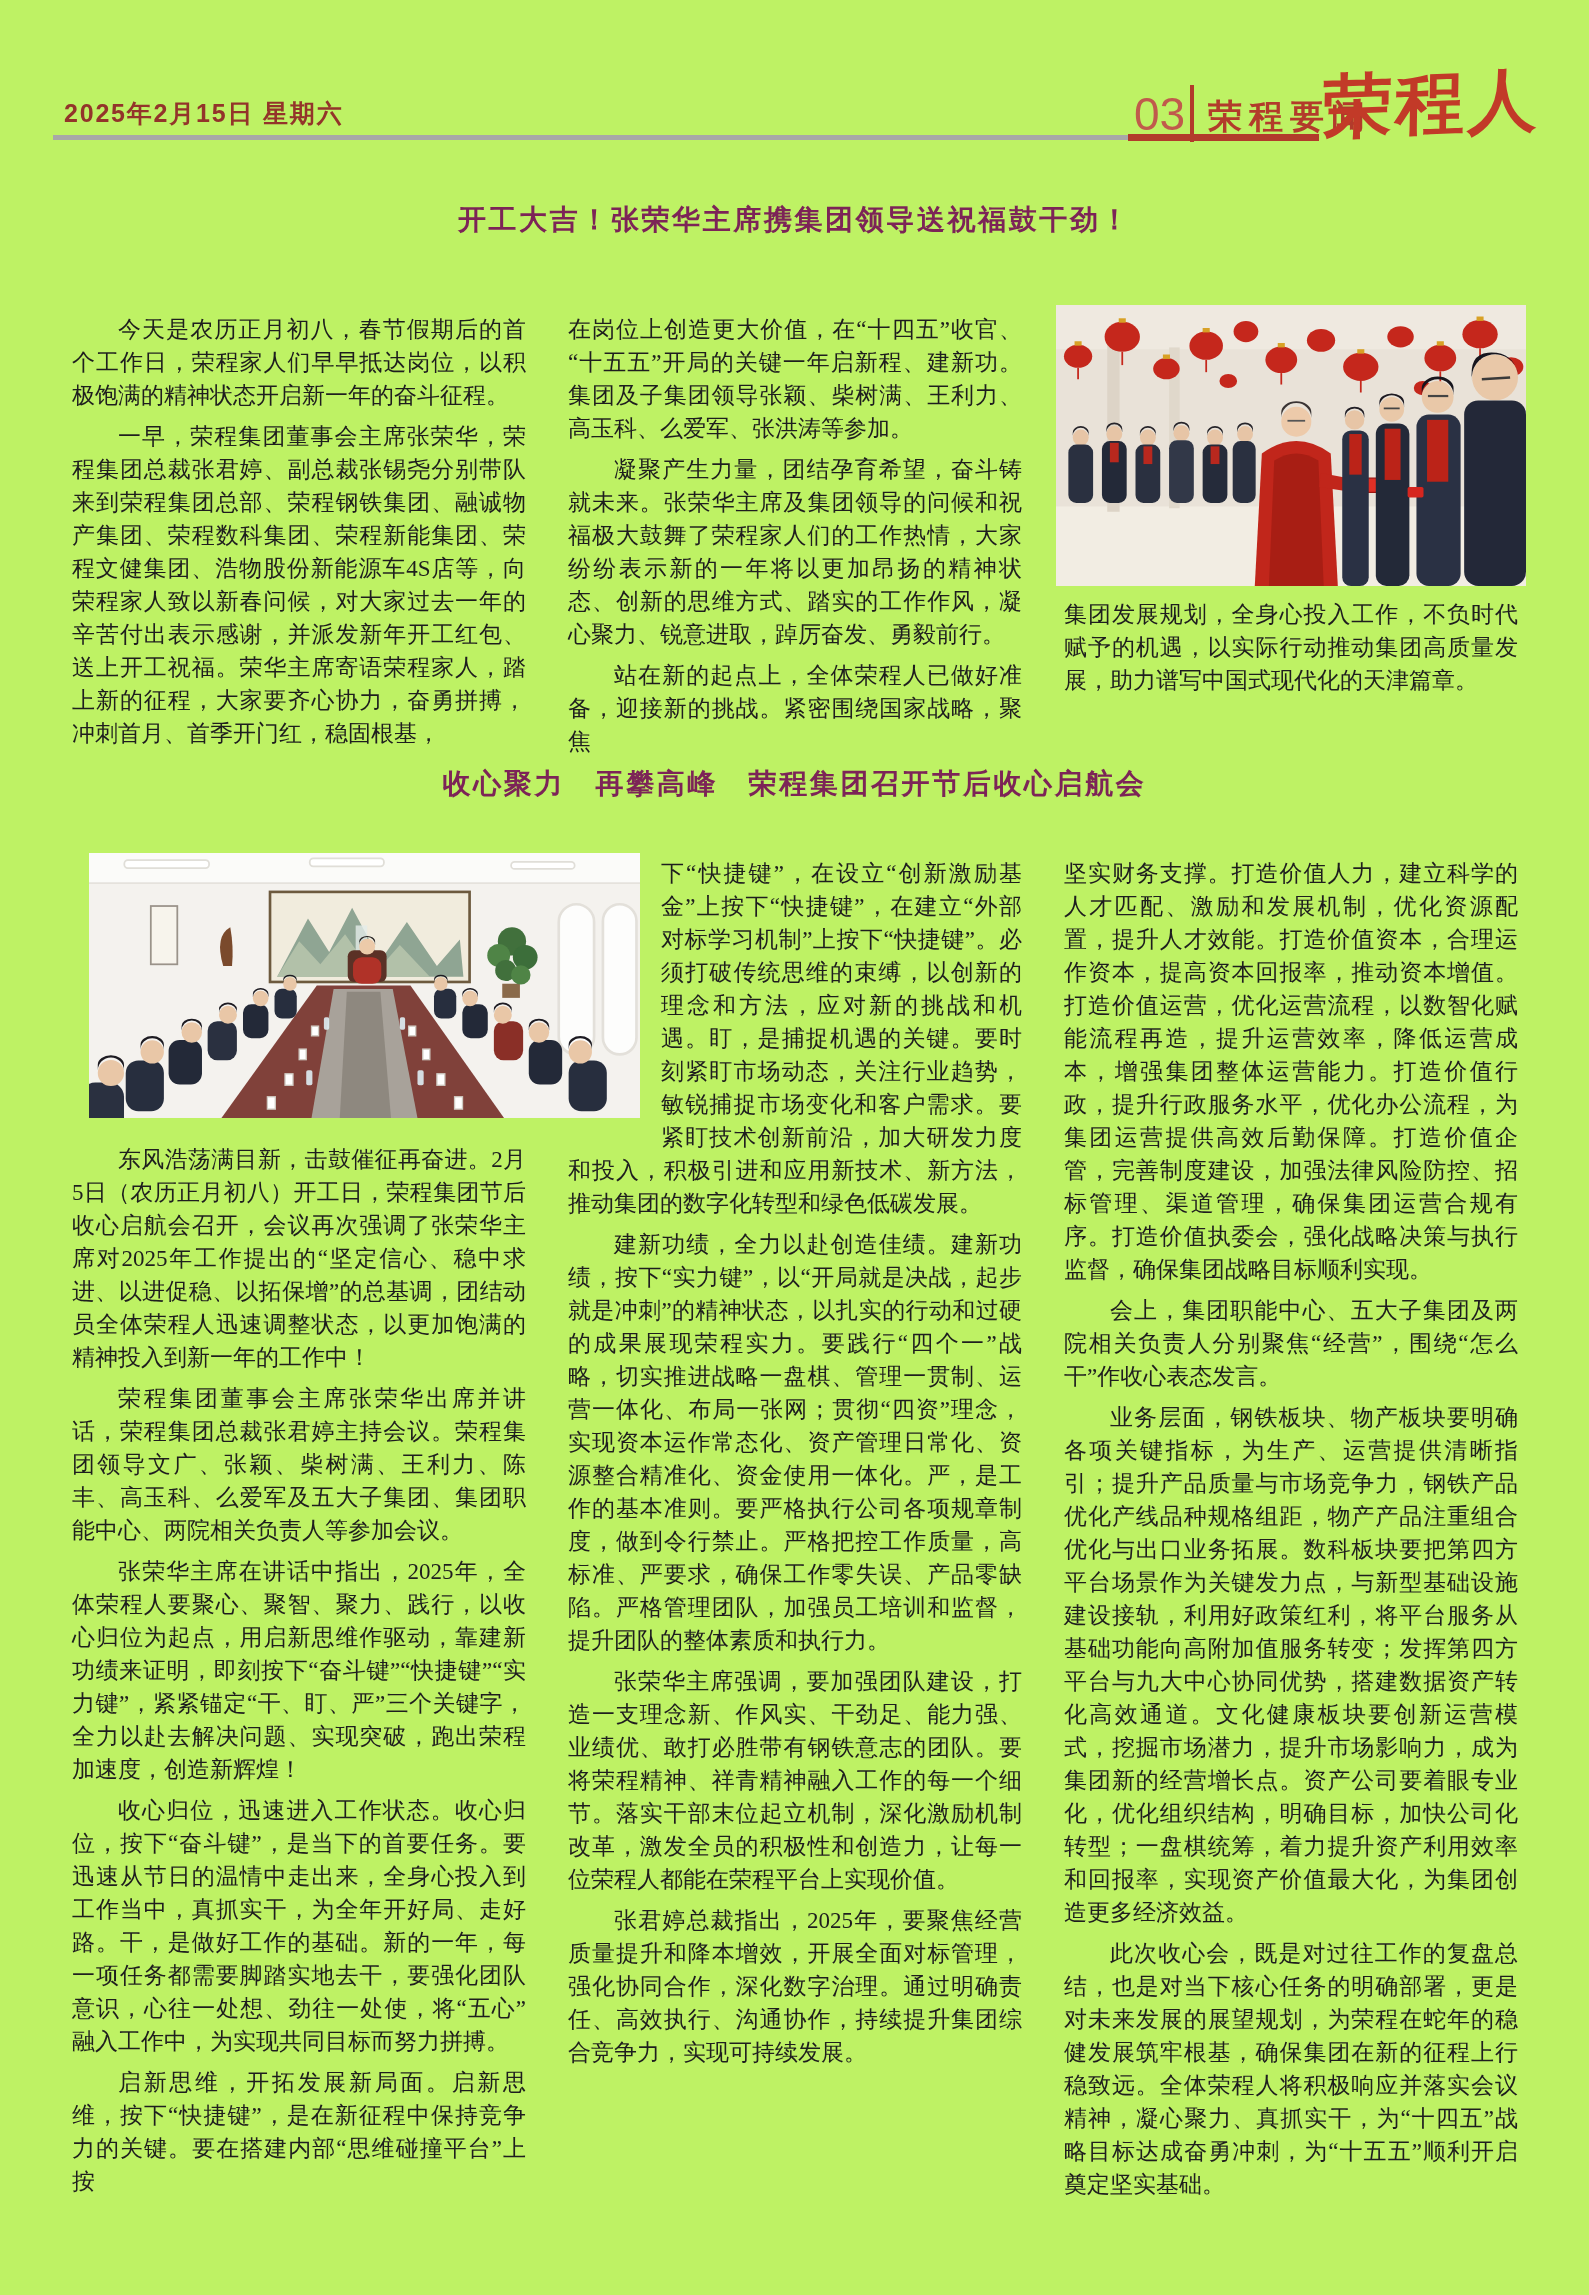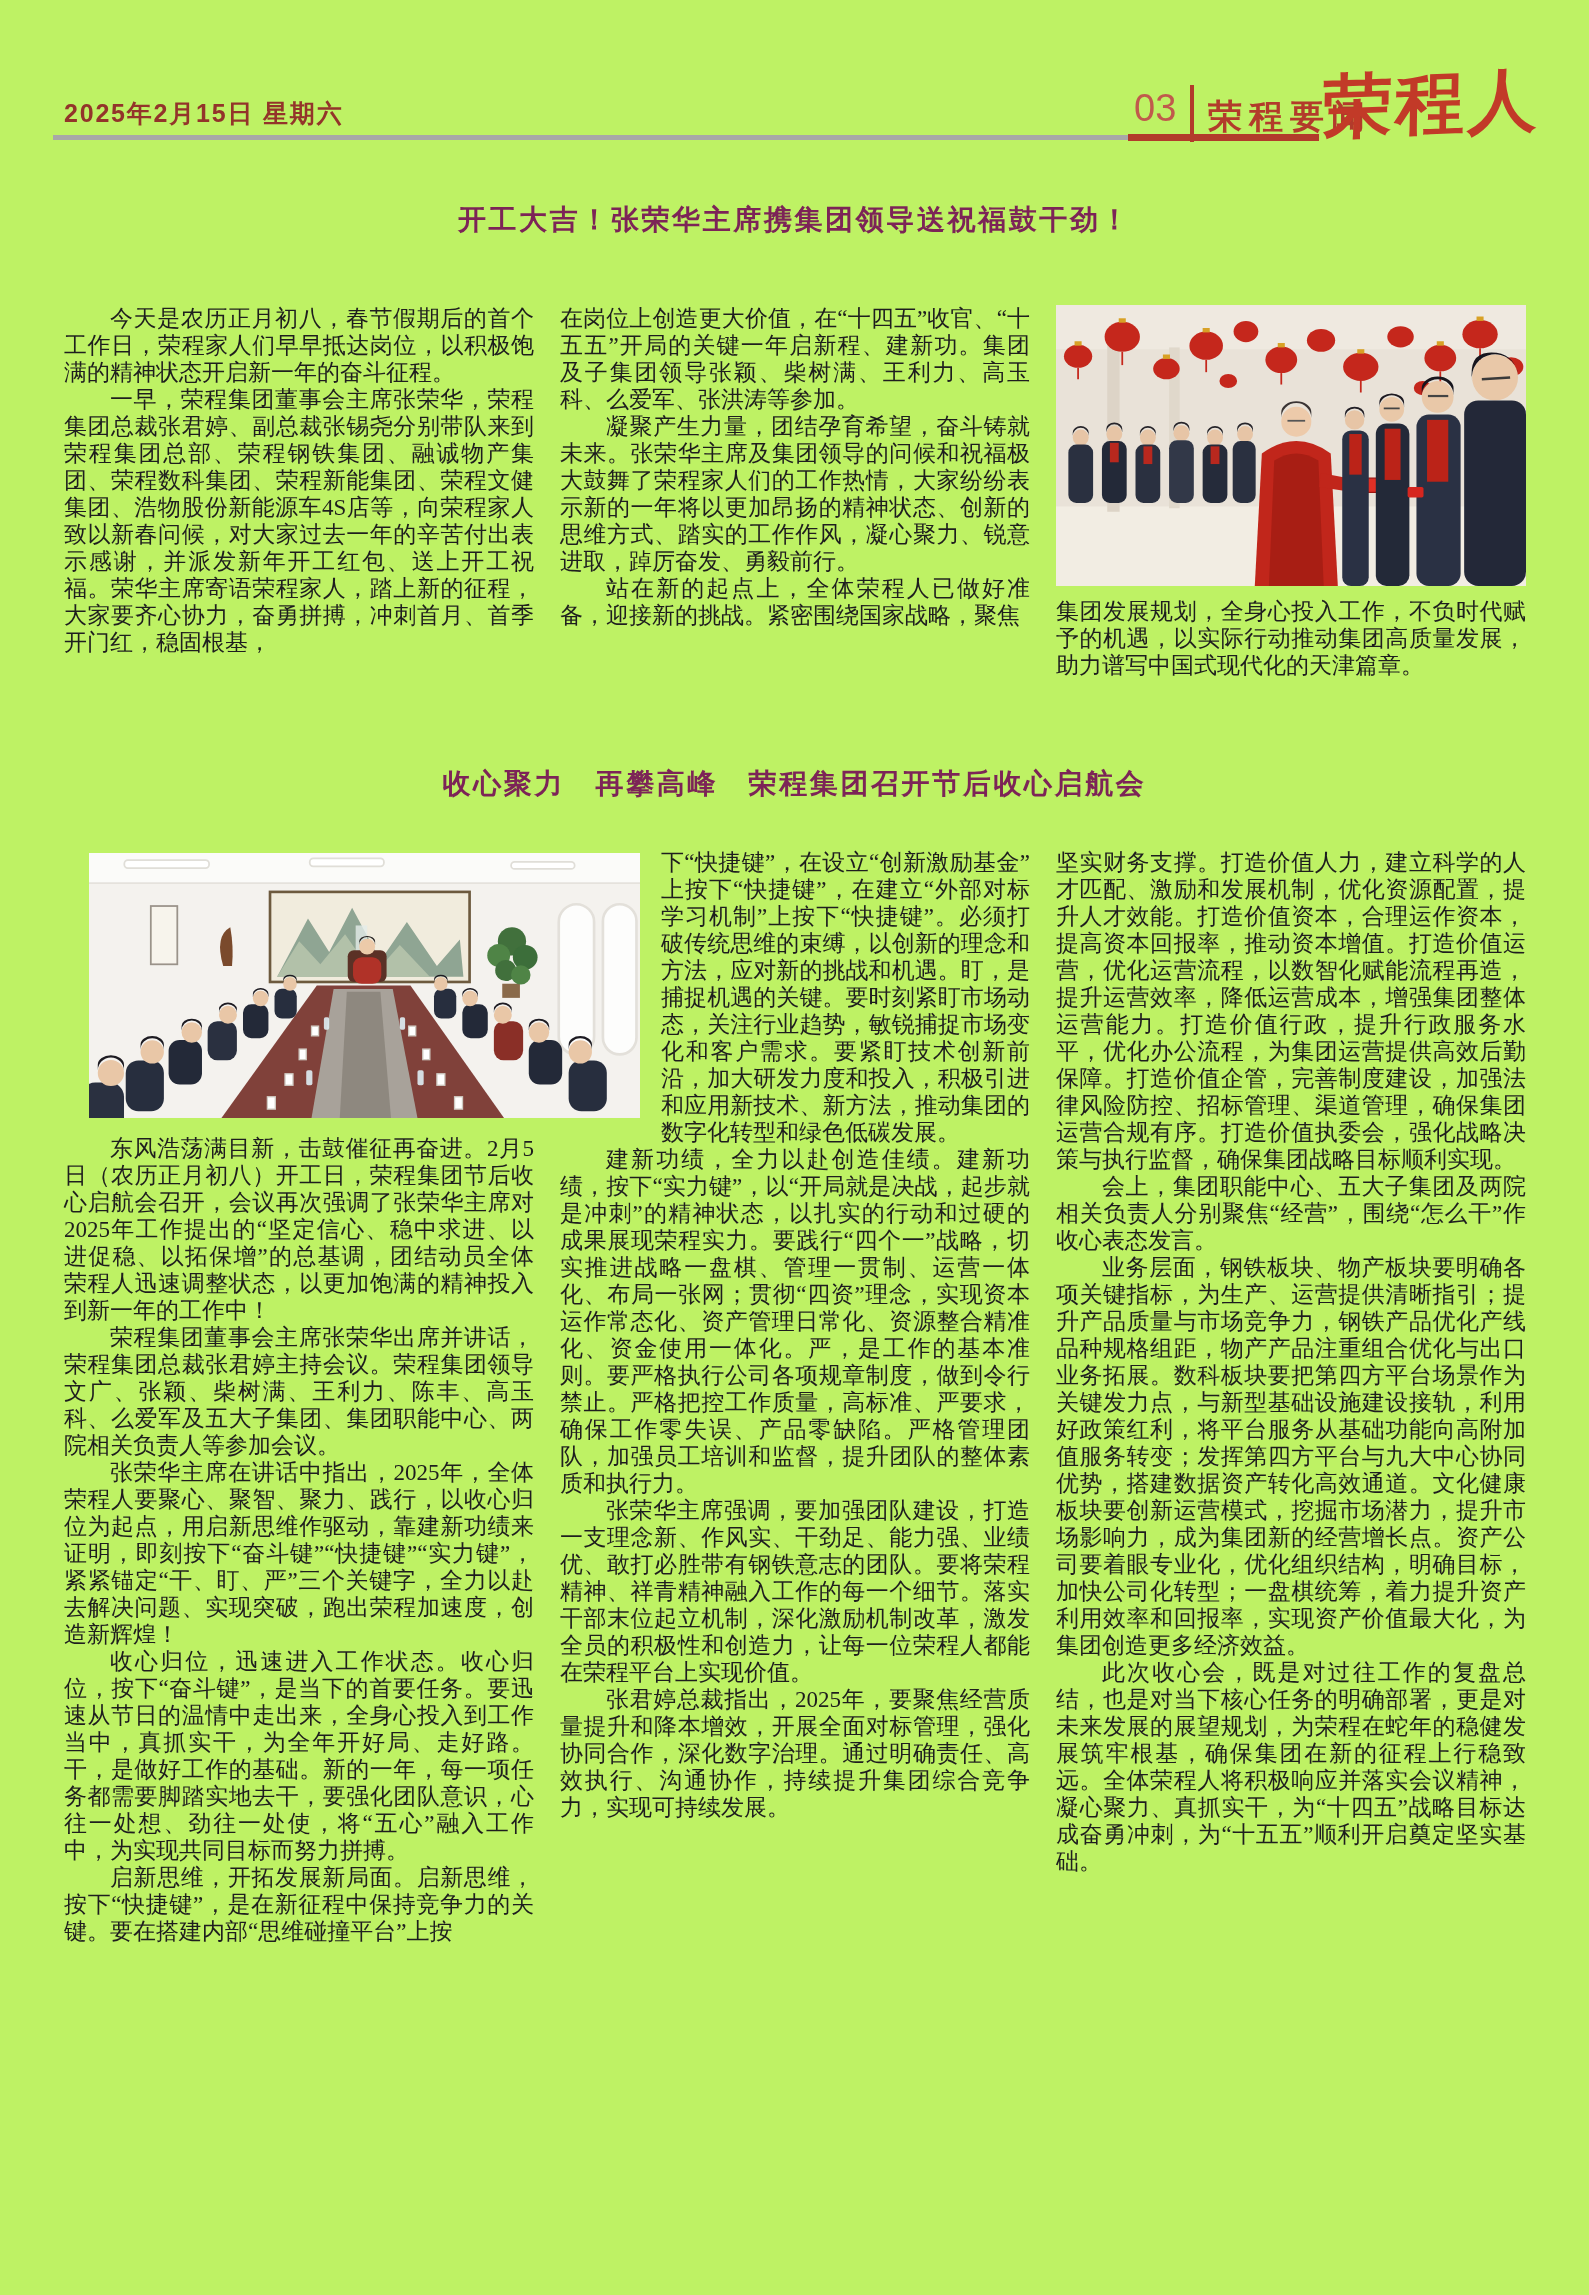--- a/index.html
+++ b/index.html
@@ -13,21 +13,21 @@
   }
   
   .issue-date{
     position:absolute;left:64px;top:97px;
     font-family:"Liberation Sans","DejaVu Sans",sans-serif;
     font-weight:bold;font-size:25px;letter-spacing:1.8px;color:#93342a;
   }
   .page-number{
     position:absolute;left:1134px;top:87px;
     font-family:"Liberation Sans","DejaVu Sans",sans-serif;
-    font-size:38px;font-weight:400;color:#c05a4c;
+    font-size:46px;font-weight:400;color:#c05a4c;
   }
   .header-vbar{
     position:absolute;left:1190px;top:85px;width:4.4px;height:57px;
     background:#b23b2b;
   }
   .section-title{
     position:absolute;left:1208px;top:94px;
     font-family:"Liberation Sans","DejaVu Sans",sans-serif;
     font-size:34px;font-weight:bold;letter-spacing:7px;color:#b23b2b;text-align:center;
   }
@@ -51,22 +51,22 @@
   
   .article-body{position:absolute;left:64px;width:1462px;}
   #a1-body{top:305px;height:459px;}
   #a2-body{top:849px;height:1413px;}
   .col{position:absolute;width:470px;top:0;}
   .col.c1{left:0;}
   .col.c2{left:496px;}
   .col.c3{left:992px;}
   #a2-col1{top:286px;}
   .article-body p{
-    margin:0;
-    font-size:23px;line-height:27px;
+    margin:8px;
+    font-size:23px;line-height:33px;
     text-align:justify;
     text-justify:inter-ideograph;
   }
   .article-body p.para{text-indent:2em;}
   .article-body p.cont{text-indent:0;}
   
   .photo{display:block;background:#e9e2d8;}
   #photo1{width:470px;height:281px;margin-bottom:12.4px;}
   #photo2{position:absolute;left:25px;top:3.5px;width:551px;height:265px;}
   .photo-spacer{float:left;width:101px;height:279px;}

